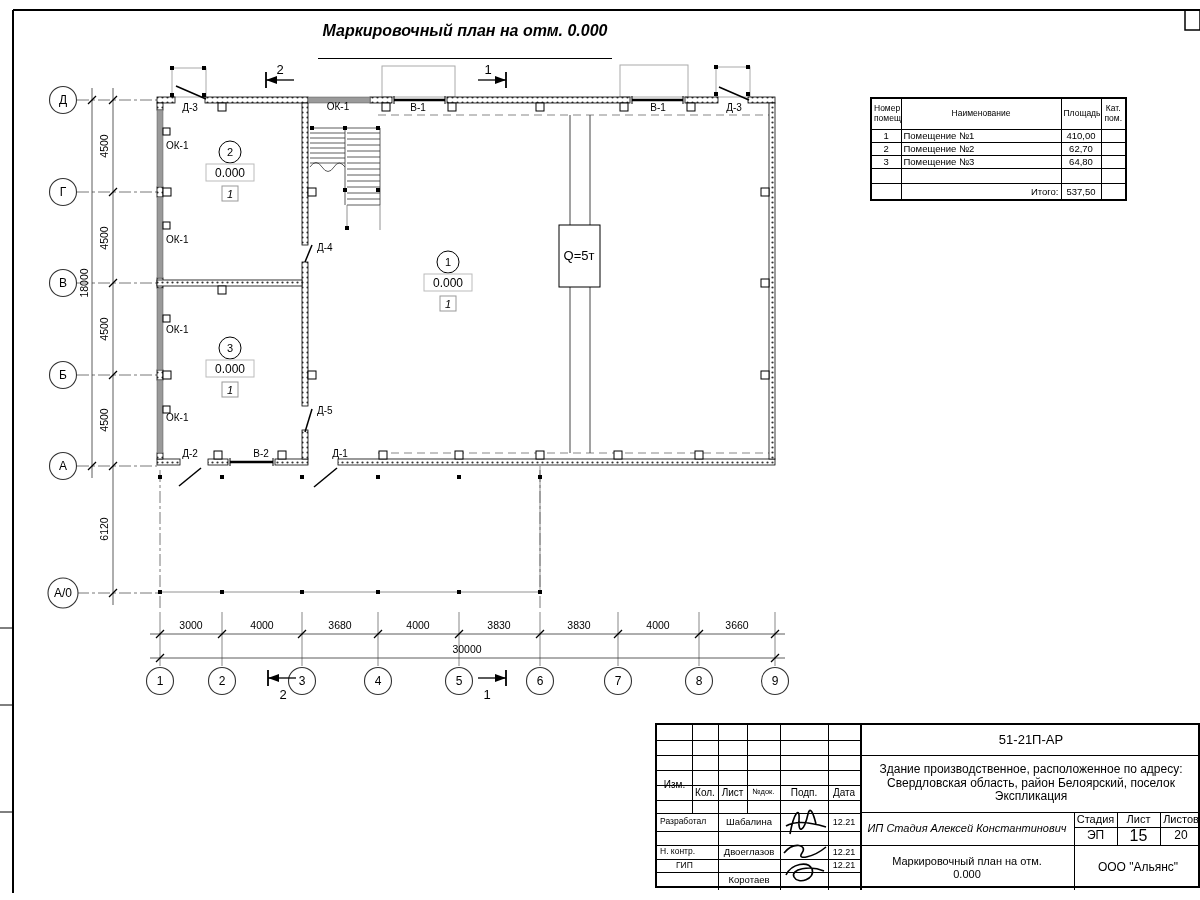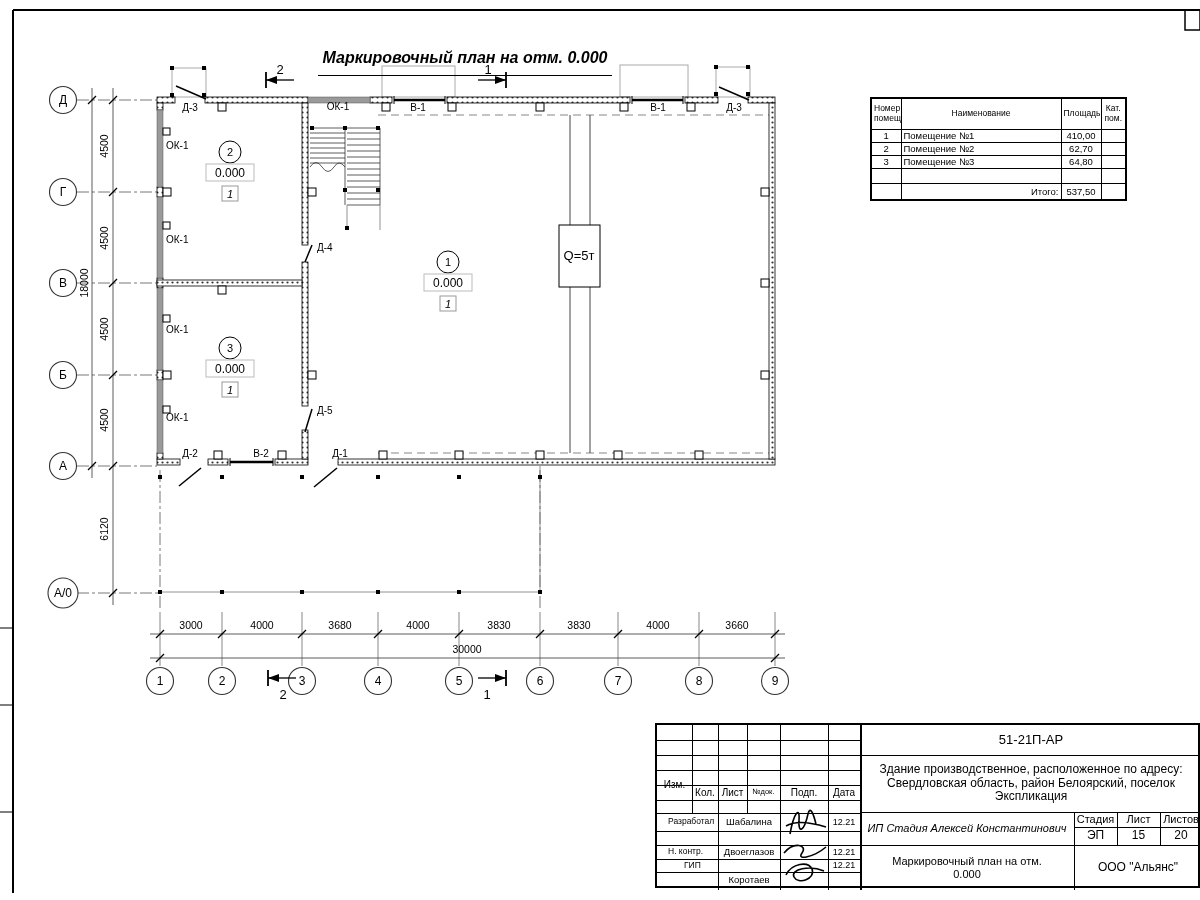--- a/index.html
+++ b/index.html
@@ -1,34 +1,34 @@
 <!DOCTYPE html>
 <html><head>
 <meta charset="utf-8">
 <style>
   html,body{margin:0;padding:0;background:#fff;}
   body{width:1200px;height:900px;overflow:hidden;font-family:"Liberation Sans",sans-serif;color:#000;}
   #sheet{position:relative;width:1200px;height:900px;background:#fff;}
   #plan-svg{position:absolute;left:0;top:0;}
   .ttl{font-style:italic;font-weight:bold;text-align:center;}
-  .ttl span{display:inline-block;border-bottom:1.5px solid #000;padding:0 4px 8px 4px;margin-top:27px;}
+  .ttl span{display:inline-block;border-bottom:1.5px solid #000;padding:0 4px 18px 4px;}
   #plan-title{position:absolute;left:300px;top:22px;width:330px;font-size:16px;}
   #expl-title{position:absolute;left:838px;top:53px;width:314px;font-size:15px;}
   
   #expl{position:absolute;left:870px;top:97px;width:255px;border-collapse:collapse;table-layout:fixed;}
   #expl td,#expl th{border:1px solid #000;font-weight:normal;padding:0 2px;overflow:hidden;white-space:nowrap;}
   #expl th{font-size:8.5px;white-space:normal;line-height:1.1;}
   #expl td{font-size:9.5px;}
   #expl{border:2px solid #000;}
   #expl .c{text-align:center;} .r{text-align:right;}
   
   #tb{position:absolute;left:655px;top:723px;width:545px;height:165px;border:2px solid #000;box-sizing:border-box;font-size:10px;}
   #tb .vl,#tb .hl{position:absolute;background:#000;}
   #tb .cell{position:absolute;display:flex;align-items:center;justify-content:center;text-align:center;line-height:1.15;overflow:hidden;}
-  #tb .lft{justify-content:flex-start;text-align:right;padding-left:11px;}
+  #tb .lft{justify-content:flex-start;text-align:right;padding-left:3px;}
 </style>
 </head>
 <body>
 
 <div id="sheet">
 
 <svg id="plan-svg" width="1200" height="900" viewBox="0 0 1200 900">
   <defs>
     <pattern id="wp" width="5" height="5" patternUnits="userSpaceOnUse">
       <rect width="5" height="5" fill="#fff"></rect>
@@ -486,21 +486,21 @@
   <div class="cell" style="left:203px;top:30px;width:342px;height:57px;font-size:12px;flex-direction:column">
     <div>Здание производственное, расположенное по адресу:</div>
     <div>Свердловская область, район Белоярский, поселок</div>
     <div>Экспликация</div>
   </div>
   <div class="cell" style="left:203px;top:87px;width:214px;height:33px;font-size:11px;font-style:italic">ИП Стадия Алексей Константинович</div>
   <div class="cell" style="left:417px;top:87px;width:43px;height:15px;font-size:11px">Стадия</div>
   <div class="cell" style="left:460px;top:87px;width:43px;height:15px;font-size:11px">Лист</div>
   <div class="cell" style="left:503px;top:87px;width:42px;height:15px;font-size:11px">Листов</div>
   <div class="cell" style="left:417px;top:102px;width:43px;height:18px;font-size:12px">ЭП</div>
-  <div class="cell" style="left:460px;top:102px;width:43px;height:18px;font-size:12px">15</div>
+  <div class="cell" style="left:460px;top:102px;width:43px;height:18px;font-size:16px">15</div>
   <div class="cell" style="left:503px;top:102px;width:42px;height:18px;font-size:12px">20</div>
   <div class="cell" style="left:203px;top:120px;width:214px;height:45px;font-size:11px;flex-direction:column">
     <div>Маркировочный план на отм.</div>
     <div>0.000</div>
   </div>
   <div class="cell" style="left:417px;top:120px;width:128px;height:45px;font-size:12px">ООО "Альянс"</div>
 </div>
 
 </div>
 

